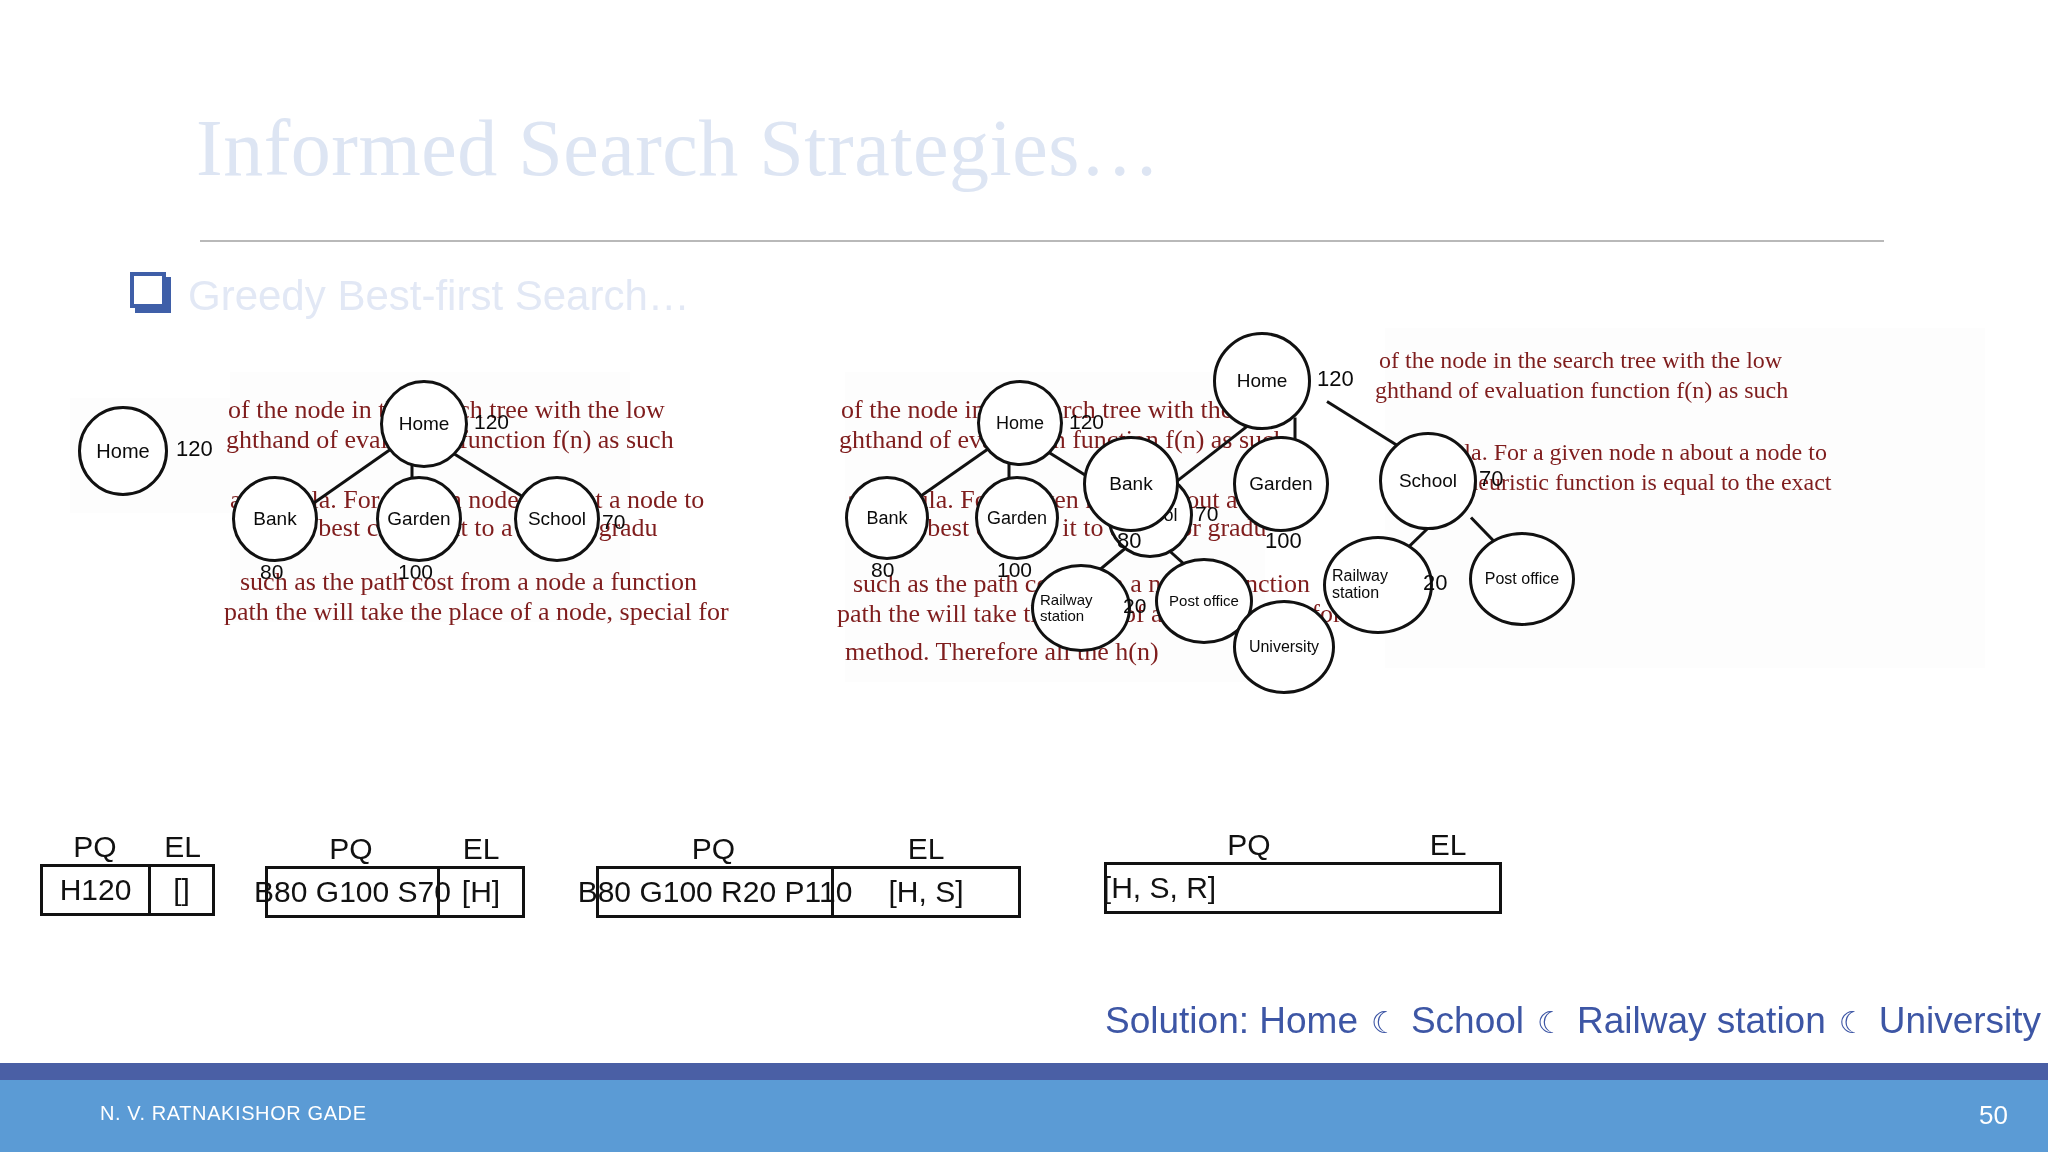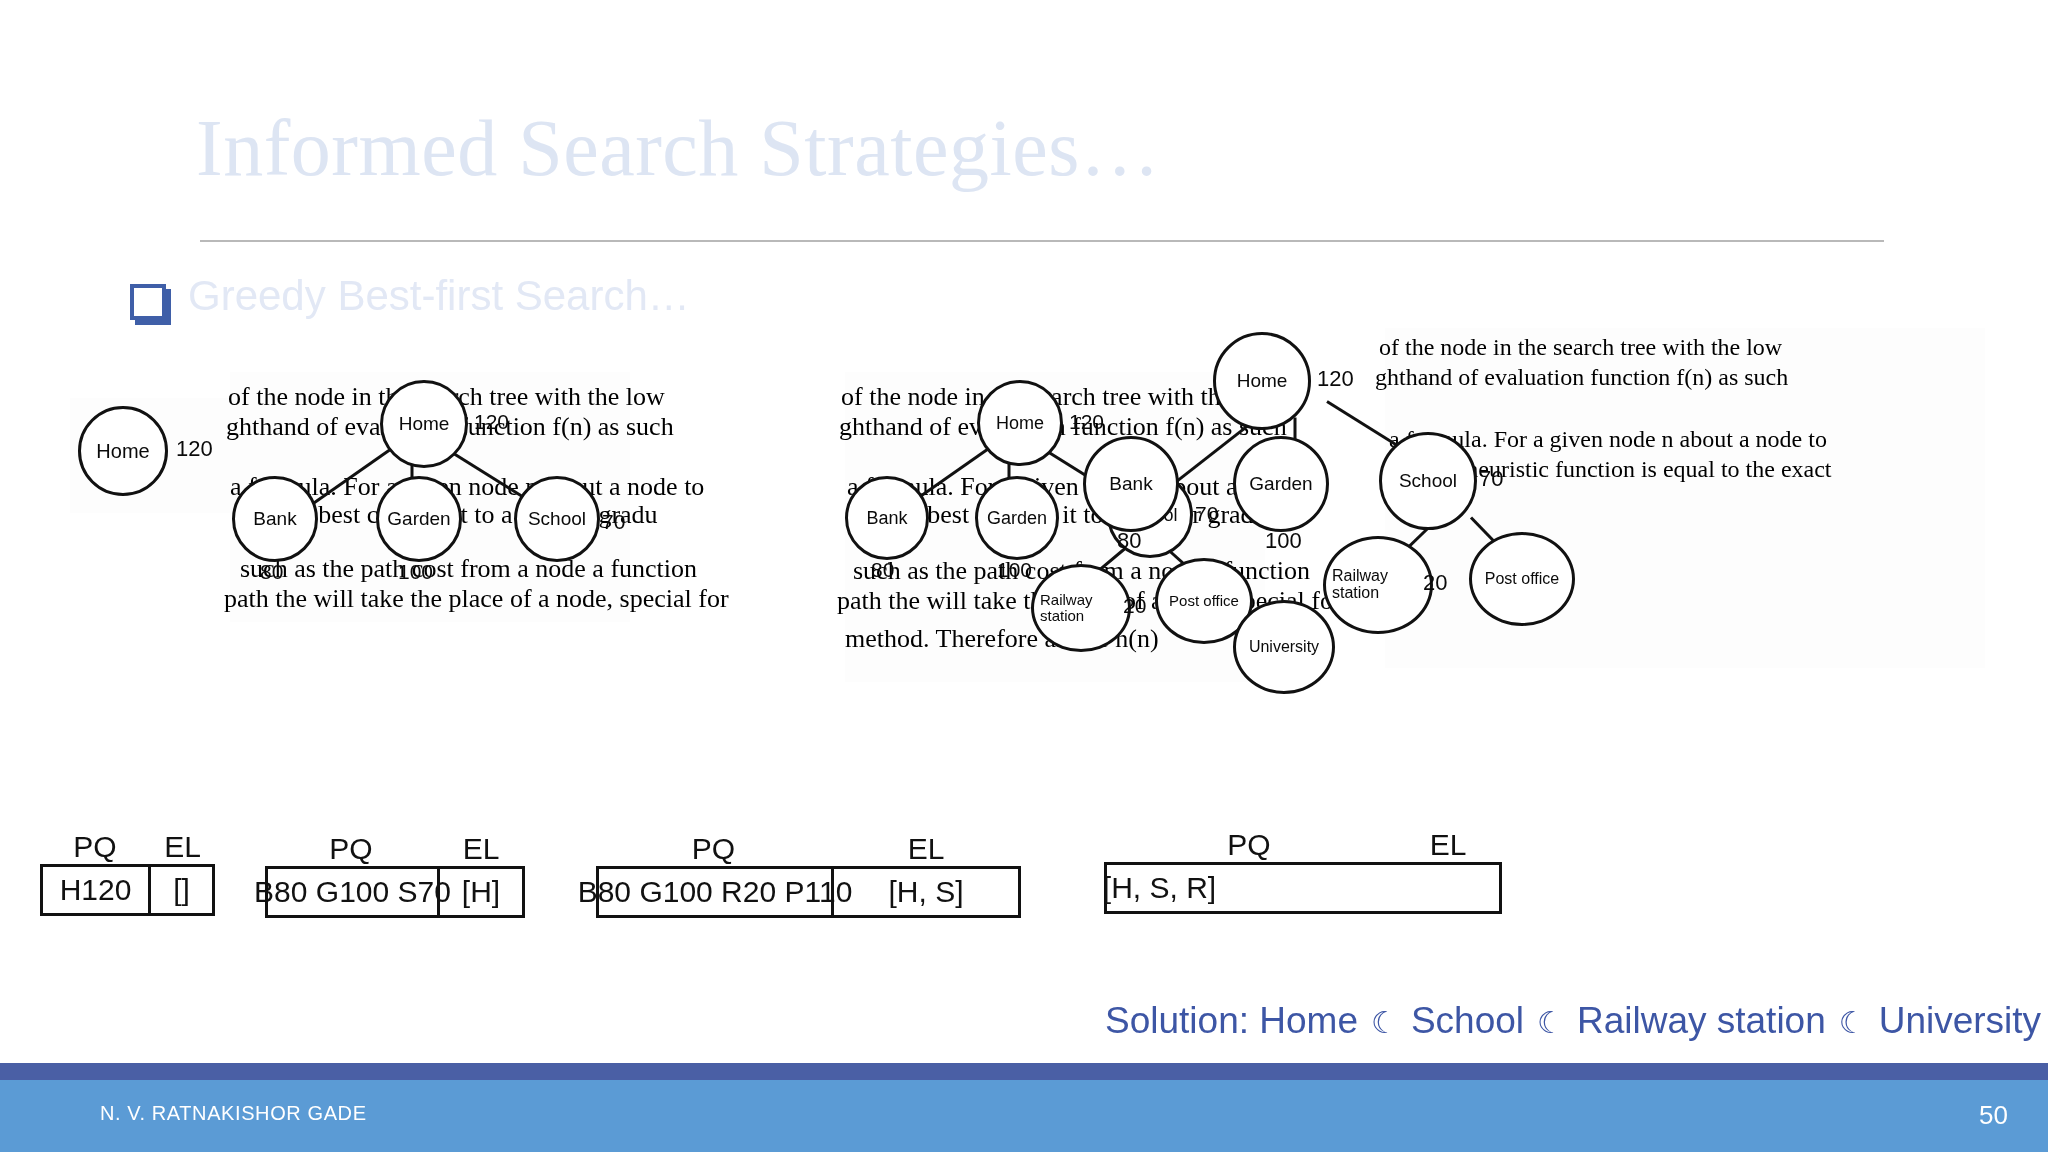--- a/index.html
+++ b/index.html
@@ -27,21 +27,21 @@
     position:absolute;
     left:200px; top:240px;
     width:1684px;height:2px;
     background:#b9b9b9;
   }
 
   
   .bullet-l1{
     position:absolute;
     left:130px; top:272px;
-    display:flex; align-items:flex-end; gap:22px;
+    display:flex; align-items:flex-start; gap:22px;
   }
   .sq-icon{
     width:28px;height:28px;
     border:4px solid #3f5fa8;
     background:#ffffff;
     box-shadow:5px 5px 0 0 #3f5fa8;
     display:block;
   }
   .bullet-l1 .txt{
     font-size:42px;
@@ -69,25 +69,26 @@
   }
 
   
   .scan{
     position:absolute;
     background:#fdfdfd;
   }
   .wm{
     position:absolute;
     font-family:"Liberation Serif", serif;
-    color:#000000;
+    color:#7f1d1d;
     font-size:26px;
     white-space:nowrap;
     pointer-events:none;
     user-select:none;
+    margin-top:13px;
   }
   .node{
     position:absolute;
     border:3px solid #111;
     border-radius:50%;
     background:#fff;
     display:flex;
     align-items:center;
     justify-content:center;
     font-family:"Liberation Sans", sans-serif;

